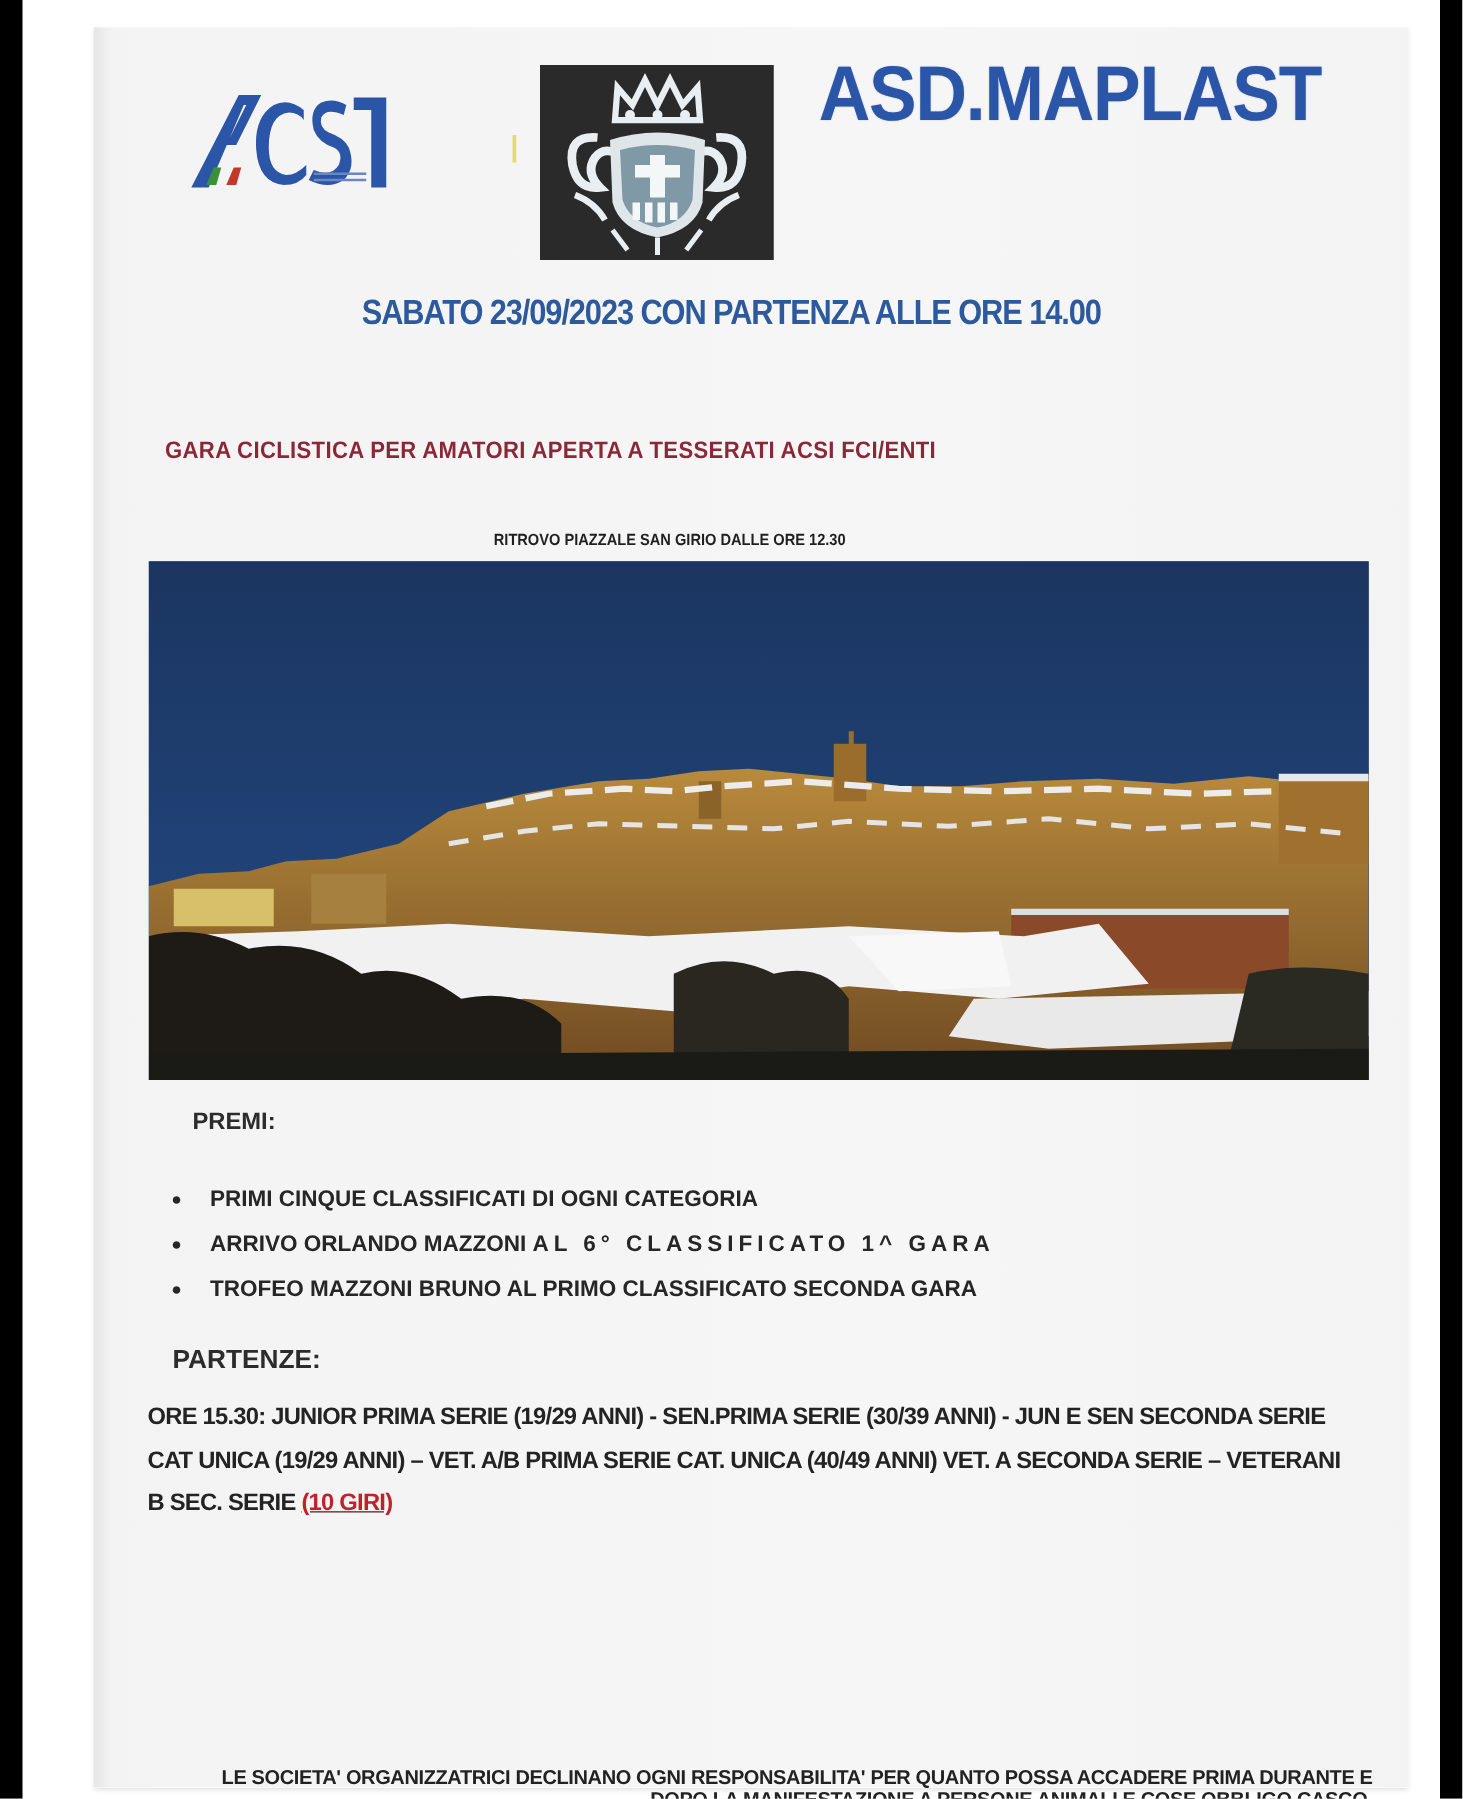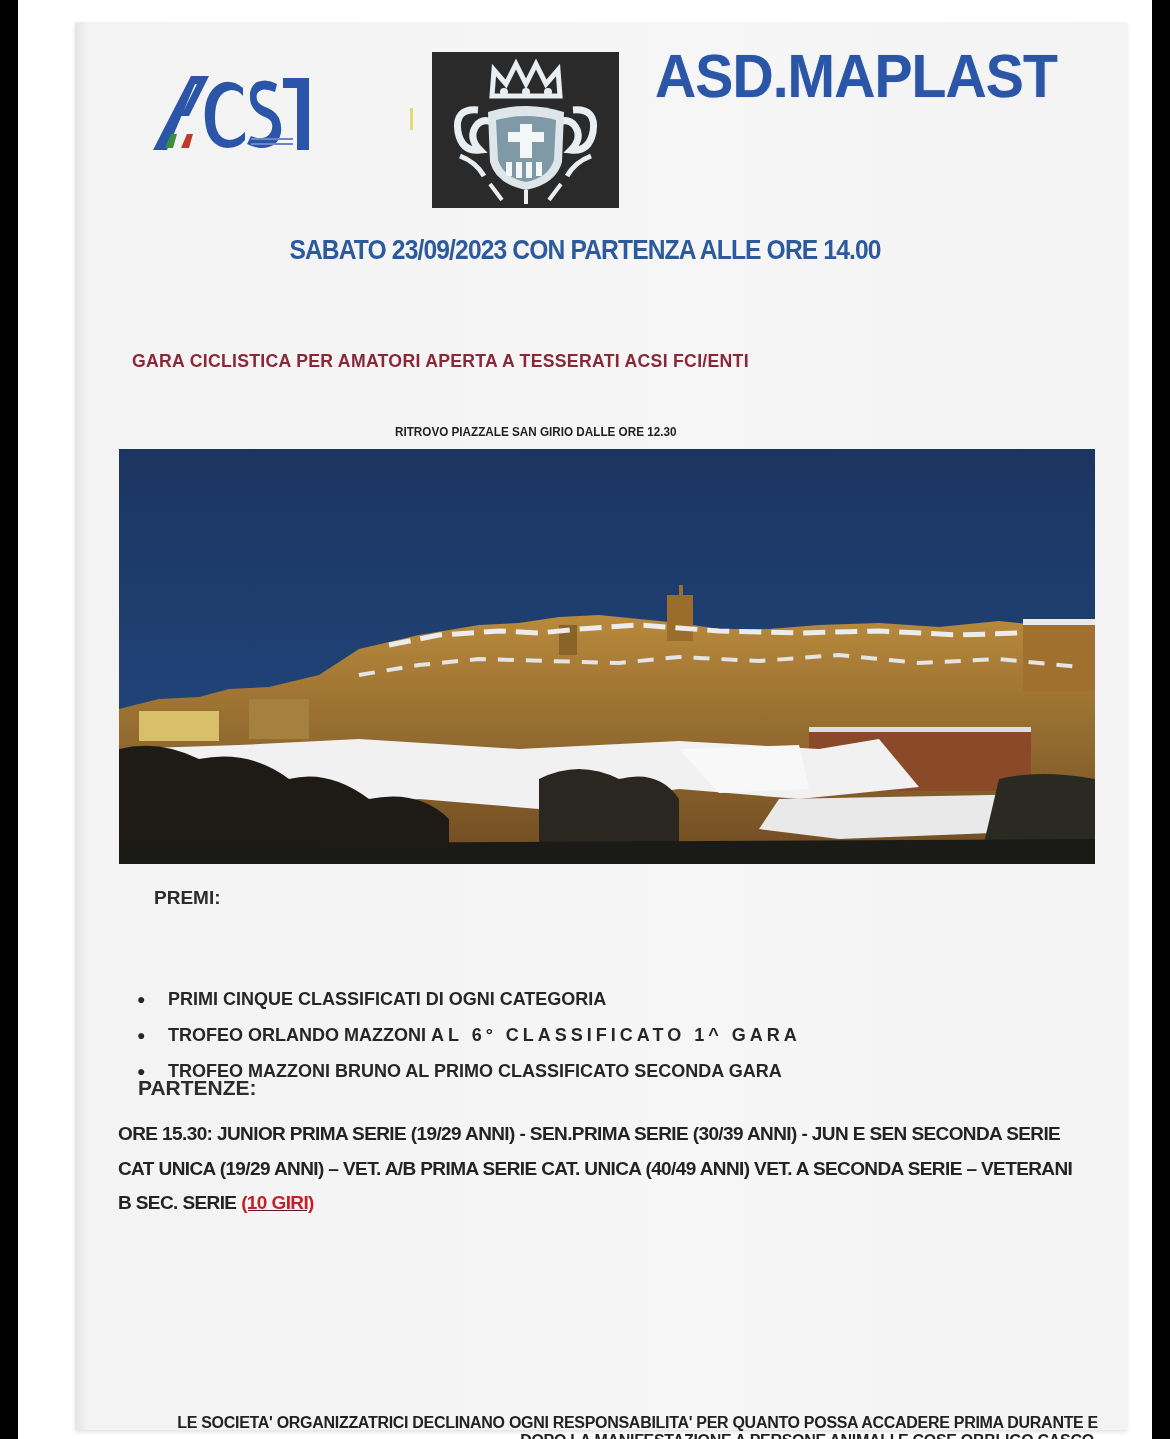--- a/index.html
+++ b/index.html
@@ -47,21 +47,21 @@
   }
   .ritrovo-line {
     left:320px; top:402px; font-size:13px; font-weight:bold; color:#1f1f1f;
     white-space:nowrap; transform:scaleX(0.9); transform-origin:left top;
   }
 
   
   .photo { left:44px; top:427px; width:976px; height:415px; overflow:hidden; background:#1e3a63; }
 
   .premi-title { left:79px; top:865px; font-size:19px; font-weight:bold; color:#2c2c2c; }
-  .premi-list { left:62px; top:959px; margin:0; padding:0; list-style:none; }
+  .premi-list { left:62px; top:919px; margin:0; padding:0; list-style:none; }
   .premi-list li {
     font-size:18px; font-weight:bold; color:#262626; height:36px; line-height:36px;
     white-space:nowrap;
   }
   .premi-list .bullet { display:inline-block; width:31px; font-size:14px; vertical-align:top; }
   .premi-list .spaced { letter-spacing:4px; }
 
   .partenze-title { left:63px; top:1022px; font-size:21px; font-weight:bold; color:#2c2c2c;margin-top:32px; }
 
   .partenze-body {
@@ -178,21 +178,21 @@
       <path d="M0 300 Q40 290 80 310 Q130 300 170 330 Q210 320 250 350 Q300 340 330 370 L330 415 L0 415 Z" fill="#1e1a16"></path>
       <path d="M420 330 Q460 310 500 330 Q540 320 560 350 L560 400 L420 400 Z" fill="#2a2620"></path>
       <path d="M880 330 Q920 320 976 330 L976 415 L860 415 Z" fill="#2b2a22"></path>
       <path d="M0 395 L976 390 L976 415 L0 415 Z" fill="#1a1a16"></path>
     </svg>
   </div>
 
   <div class="abs premi-title">PREMI:</div>
   <ul class="abs premi-list">
     <li><span class="bullet">●</span><span>PRIMI  CINQUE  CLASSIFICATI  DI OGNI CATEGORIA</span></li>
-    <li><span class="bullet">●</span><span>TROFEO ORLANDO MAZZONI </span><span class="spaced">AL 6° CLASSIFICATO 1^ GARA</span></li>
+    <li><span class="bullet">●</span><span>ARRIVO ORLANDO MAZZONI </span><span class="spaced">AL 6° CLASSIFICATO 1^ GARA</span></li>
     <li><span class="bullet">●</span><span>TROFEO MAZZONI BRUNO AL PRIMO CLASSIFICATO SECONDA GARA</span></li>
   </ul>
 
   <div class="abs partenze-title">PARTENZE:</div>
   <div class="abs partenze-body">
     <div><span>ORE 15.30: JUNIOR PRIMA SERIE (19/29 ANNI) - SEN.PRIMA SERIE (30/39 ANNI) - JUN E SEN SECONDA SERIE CAT UNICA (19/29 ANNI) – VET. A/B PRIMA SERIE CAT. UNICA (40/49 ANNI) VET. A SECONDA SERIE – VETERANI B SEC. SERIE </span><span class="red">(10 GIRI)</span></div>
   </div>
 
 
   <div class="abs disclaimer">LE SOCIETA' ORGANIZZATRICI DECLINANO OGNI RESPONSABILITA' PER QUANTO POSSA ACCADERE PRIMA DURANTE E DOPO LA MANIFESTAZIONE A PERSONE ANIMALI E COSE.OBBLIGO CASCO.</div>

